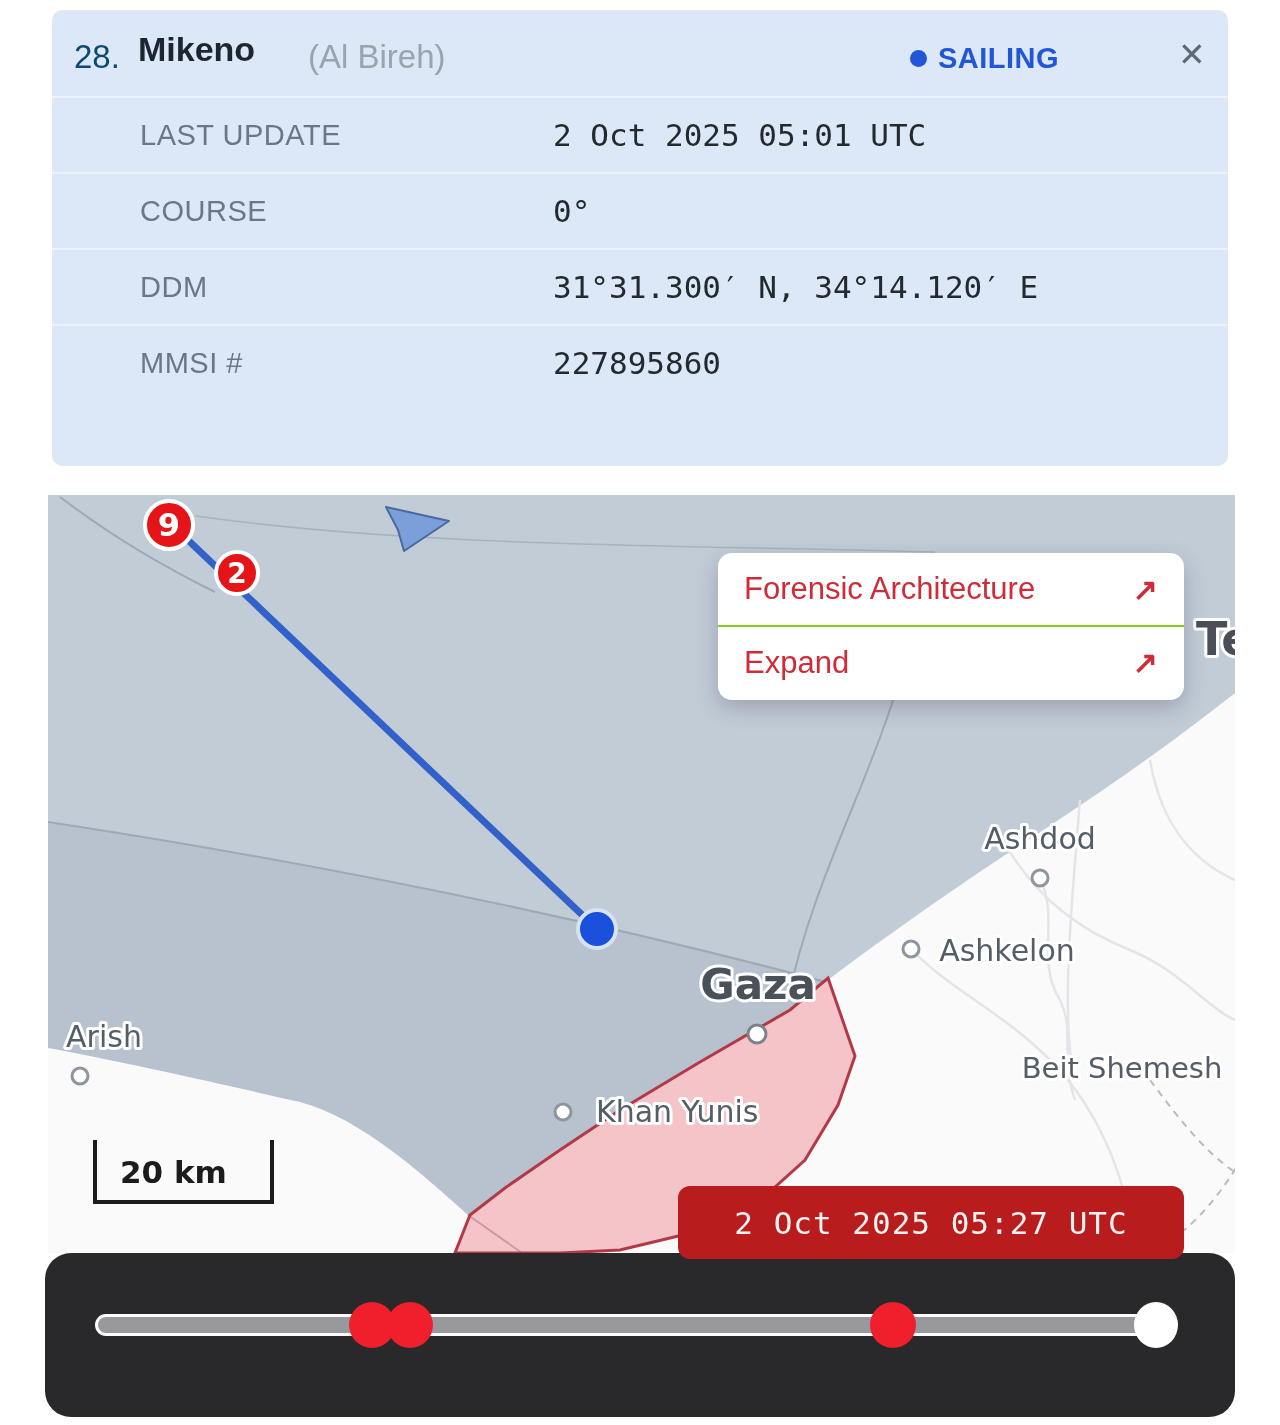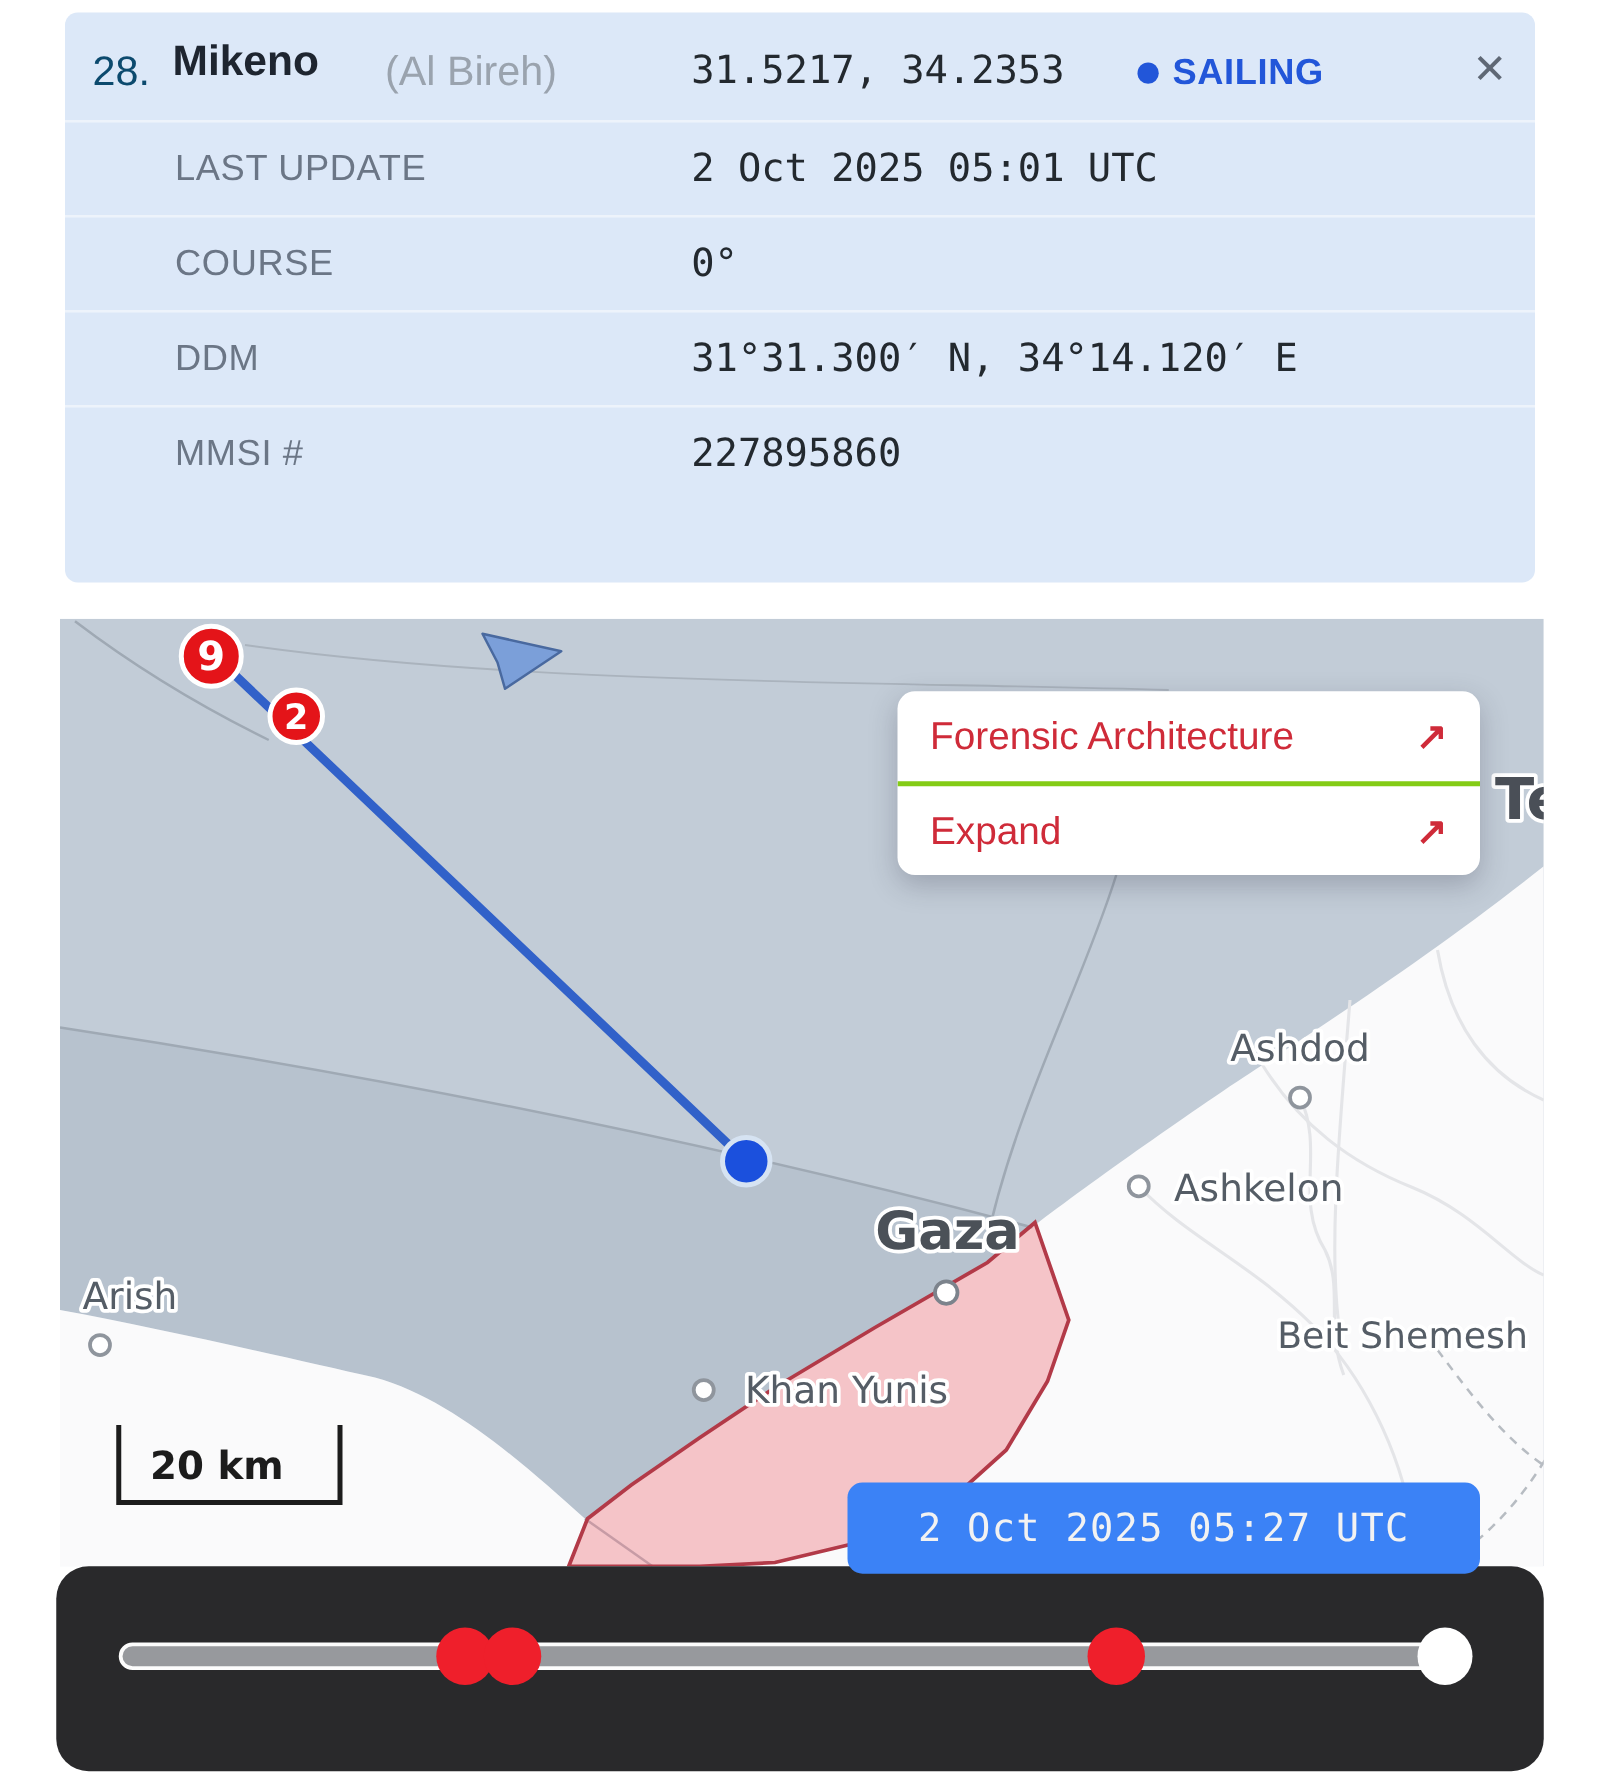--- a/index.html
+++ b/index.html
@@ -29,27 +29,27 @@
   
   .map-wrap{position:absolute;left:48px;top:495px;width:1187px;height:758px;}
   .map-wrap svg{display:block;}
 
   
   .map-menu{position:absolute;left:718px;top:553px;width:466px;height:147px;
             background:#ffffff;border-radius:14px;z-index:4;
             box-shadow:0 8px 22px rgba(40,40,60,.25);overflow:hidden;}
   .menu-item{height:71px;display:flex;align-items:center;justify-content:space-between;
              padding:0 26px;cursor:pointer;}
-  .menu-item:first-child{border-bottom:4px solid #84cc16;height:72px;}
+  .menu-item:first-child{border-bottom:2px solid #84cc16;height:72px;}
   .menu-label{font-size:31px;color:#cf2b39;}
   .menu-arrow{font-size:30px;color:#cf2b39;font-weight:700;}
 
   
   .time-tooltip{position:absolute;left:678px;top:1186px;width:506px;height:73px;
-                background:#3b82f6;border-radius:12px;z-index:6;
+                background:#b91c1c;border-radius:12px;z-index:6;
                 display:flex;align-items:center;justify-content:center;}
   .time-tooltip span{color:#f2f2f2;font-size:31px;letter-spacing:1px;
                      font-family:"DejaVu Sans Mono",monospace;}
 
   
   .slider-panel{position:absolute;left:45px;top:1253px;width:1190px;height:164px;
                 background:#29292b;border-radius:26px;z-index:5;}
   .slider-track{position:absolute;left:50px;top:61px;width:1073px;height:22px;
                 box-sizing:border-box;background:#97999d;border:3px solid #fcfcfc;
                 border-radius:12px;cursor:pointer;}
@@ -60,21 +60,20 @@
   .h1{left:304px;} .h2{left:342px;} .h3{left:825px;} .h4{left:1089px;width:44px;}
 </style>
 </head>
 <body>
 
 <div class="info-panel">
   <div class="info-header">
     <span class="v-index">28.</span>
     <span class="v-name">Mikeno</span>
     <span class="v-alias">(Al Bireh)</span>
-    <span class="v-coords">31.5217, 34.2353</span>
     <span class="v-status">
       <span class="status-dot"></span>
       <span class="status-text">SAILING</span>
     </span>
     <button class="close-btn">✕</button>
   </div>
   <div class="info-row">
     <span class="row-label">LAST UPDATE</span>
     <span class="row-value">2 Oct 2025 05:01 UTC</span>
   </div>

